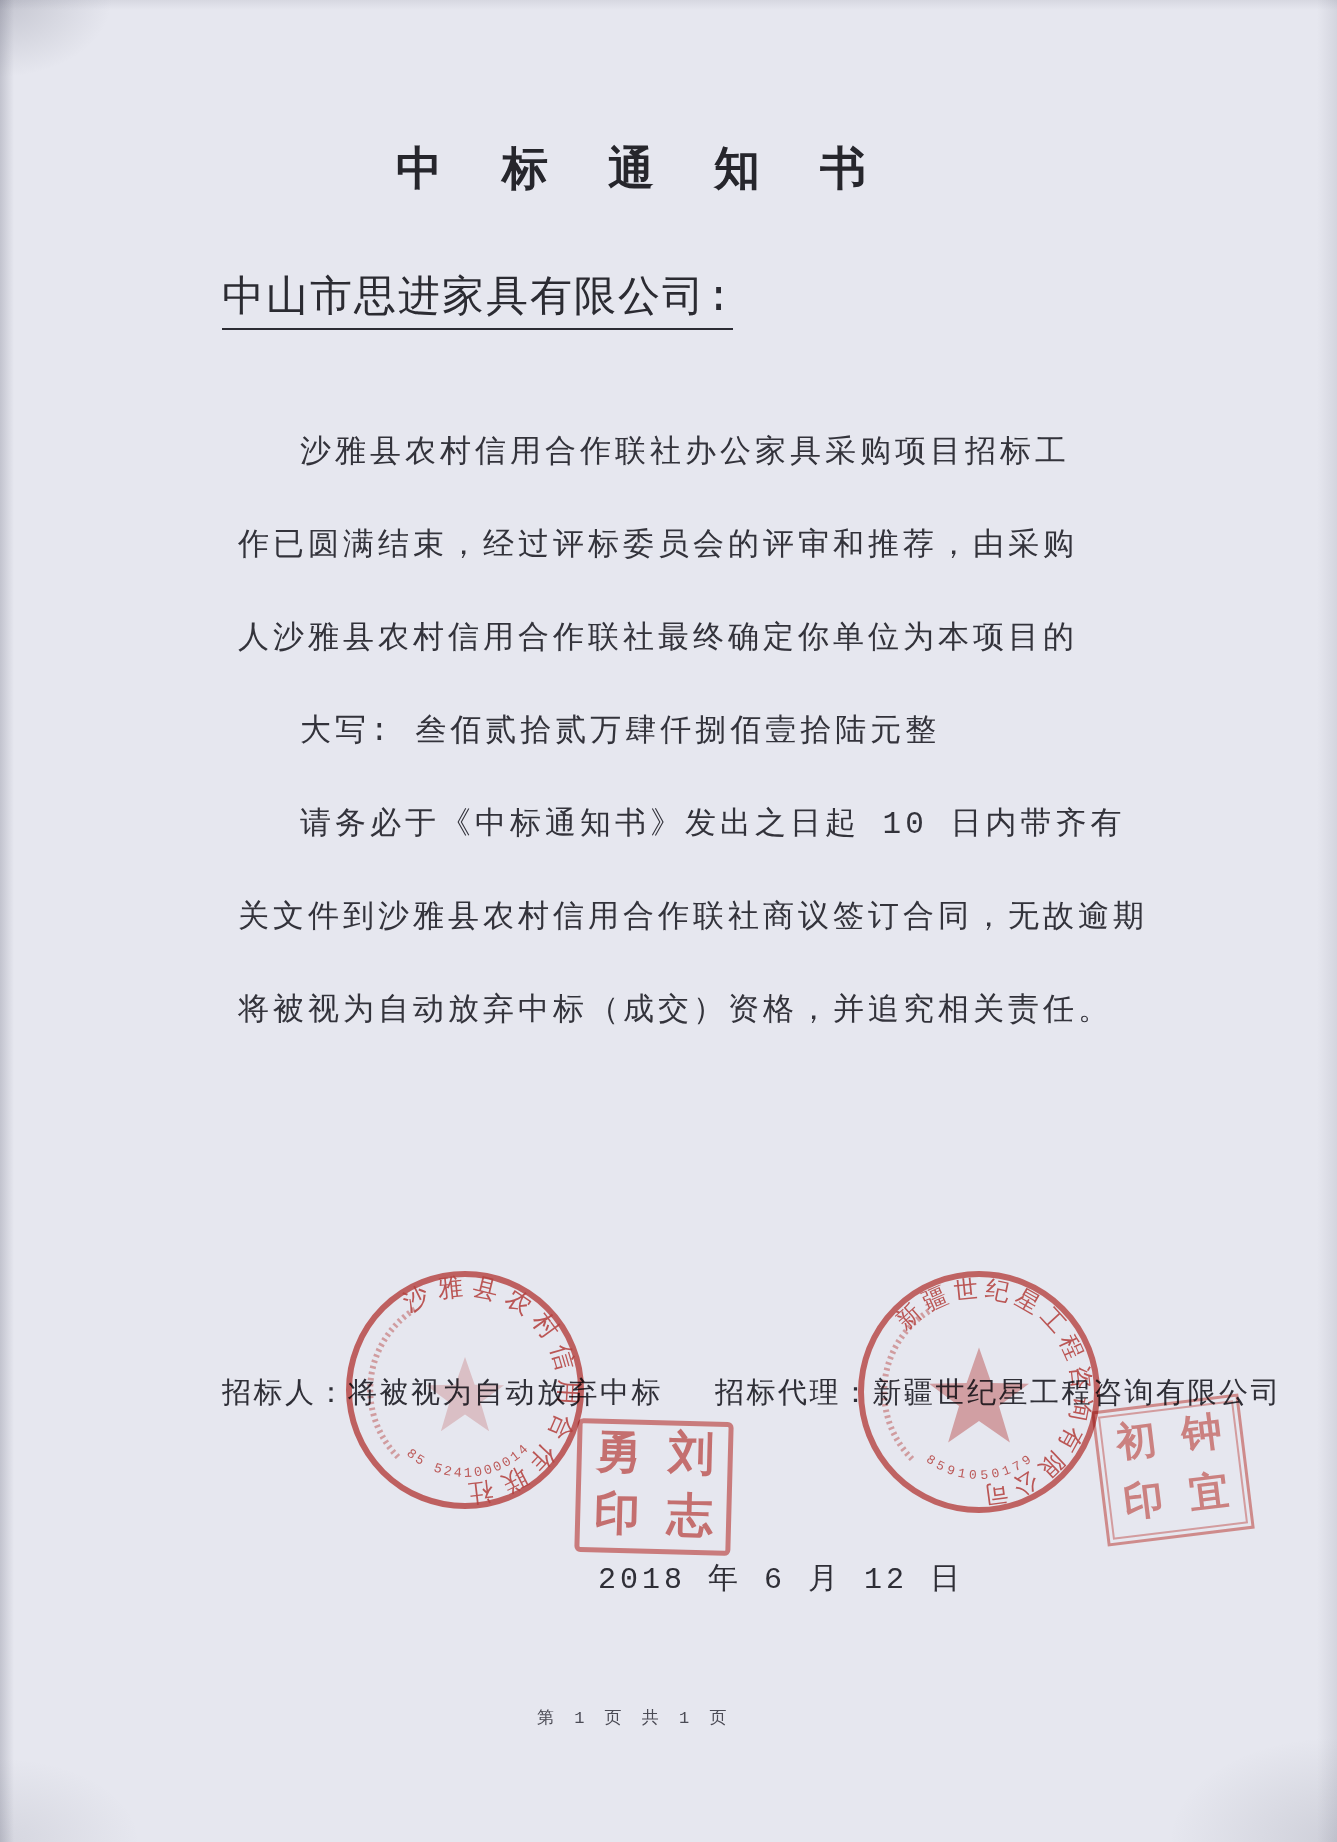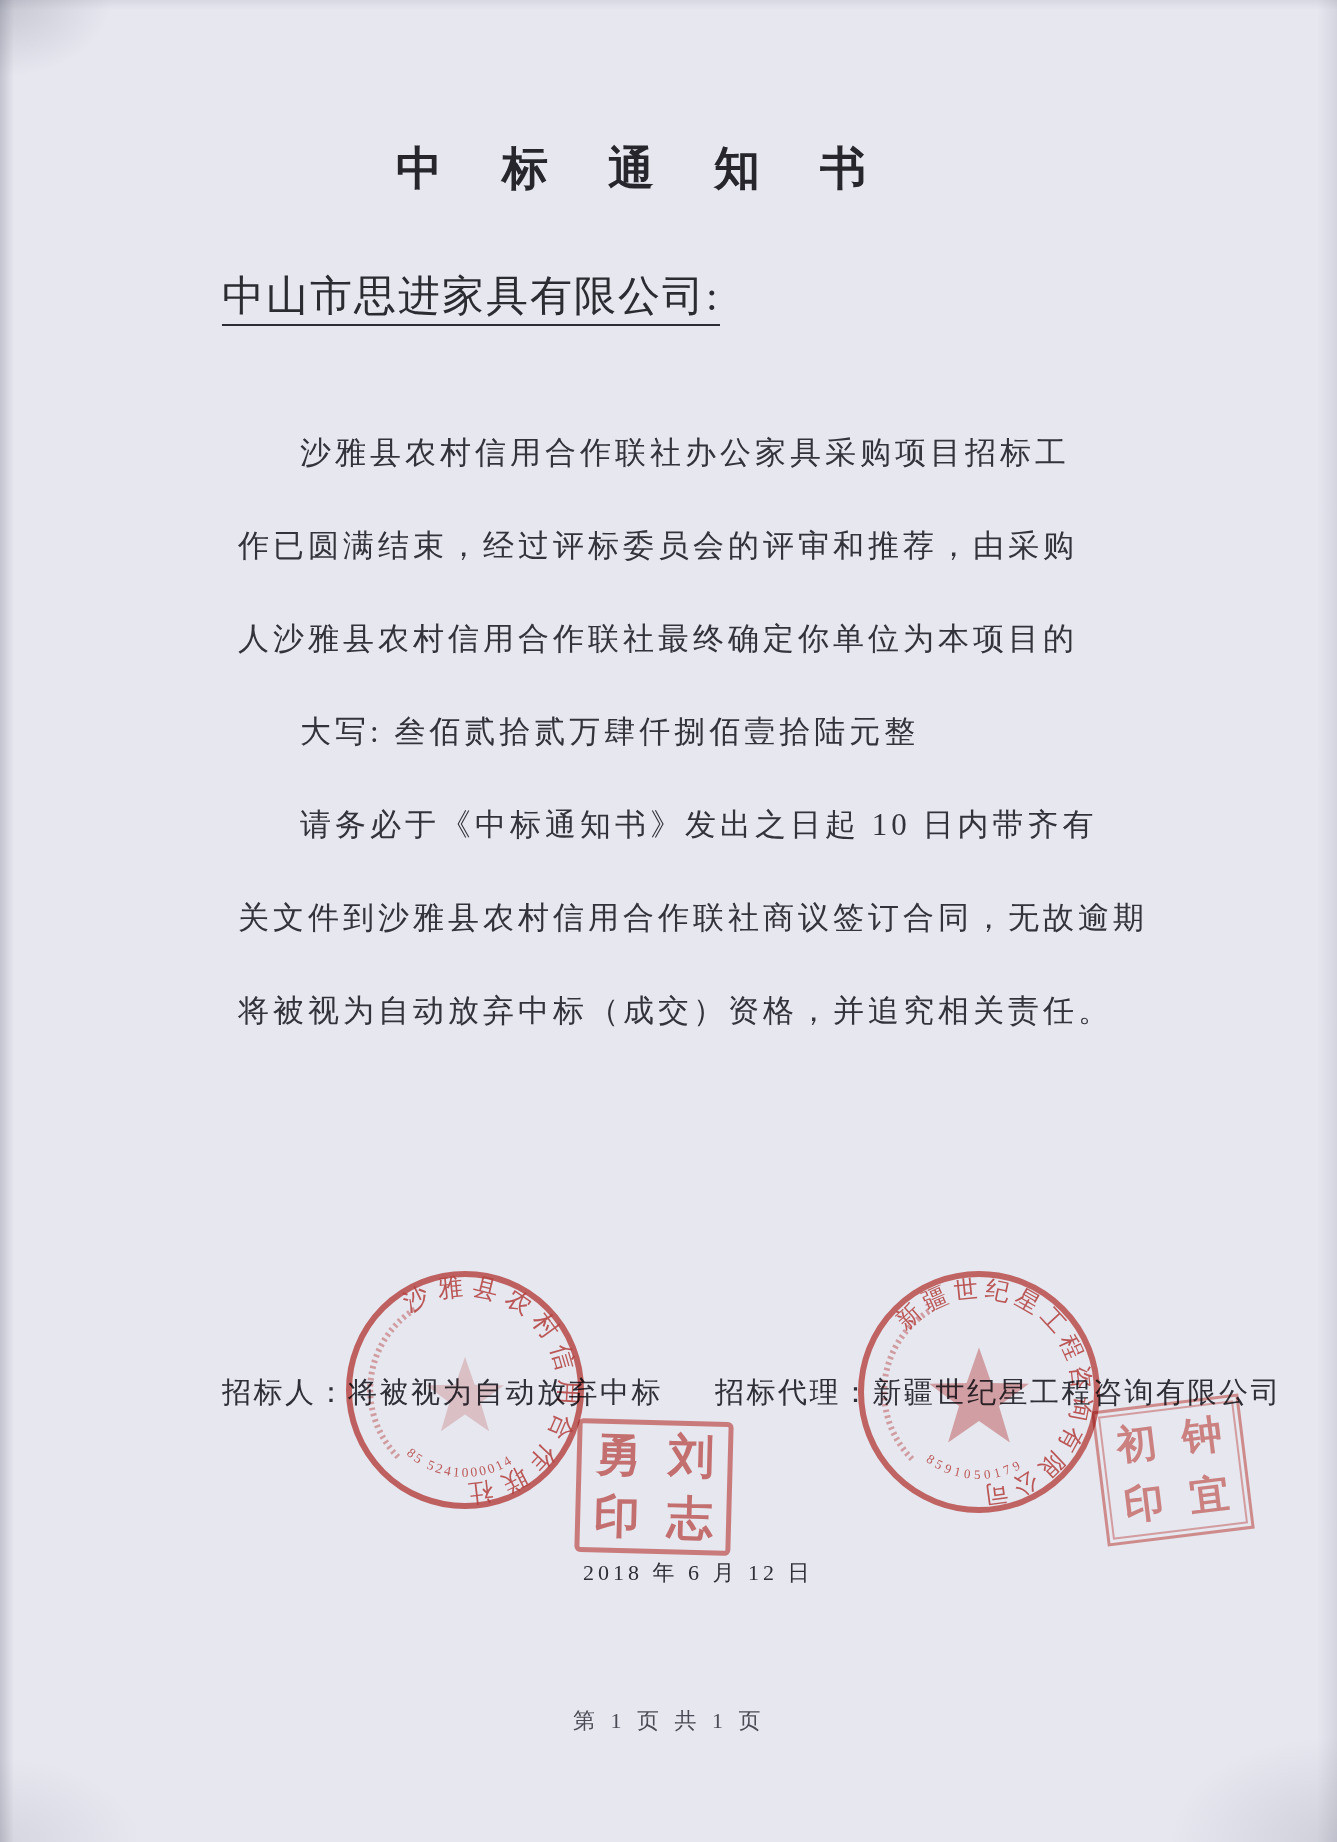--- a/index.html
+++ b/index.html
@@ -1,19 +1,19 @@
 <!DOCTYPE html>
 <html><head>
 <meta charset="utf-8">
 <style>
   html,body{margin:0;padding:0;background:#caccd6;}
   .paper{
     position:relative;
     width:1337px;height:1842px;
-    font-family:Liberation Serif, serif;
+    font-family:Liberation Mono, monospace;
     color:#2b2b32;
     overflow:hidden;
     background:
       linear-gradient(90deg, rgba(80,82,102,.24) 0, rgba(80,82,102,0) 14px),
       linear-gradient(270deg, rgba(80,82,102,.12) 0, rgba(80,82,102,0) 20px),
       linear-gradient(180deg, rgba(80,82,102,.10) 0, rgba(80,82,102,0) 10px),
       radial-gradient(160px 110px at 0% 0%, rgba(60,62,82,.20), rgba(60,62,82,0) 70%),
       radial-gradient(240px 150px at 100% 100%, rgba(60,62,82,.14), rgba(60,62,82,0) 70%),
       radial-gradient(200px 120px at 0% 100%, rgba(60,62,82,.10), rgba(60,62,82,0) 70%),
       #e6e7ef;
@@ -33,26 +33,26 @@
     margin:16px;height:77px;line-height:77px;
     font-size:31px;letter-spacing:4px;white-space:nowrap;color:#33333b;
   }
   .bodytext p.indent{text-indent:62px;}
   .sigrow{
     position:absolute;left:222px;top:1373px;
     font-size:29px;letter-spacing:2.5px;white-space:nowrap;color:#2f2f37;
   }
   .sigrow .gap{display:inline-block;width:52px;}
   .dateline{
-    position:absolute;left:583px;top:1558px;
-    font-size:22px;letter-spacing:4px;white-space:nowrap;color:#2f2f37;
+    position:absolute;left:598px;top:1558px;
+    font-size:30px;letter-spacing:4px;white-space:nowrap;color:#2f2f37;
   }
   .pagefooter{
-    position:absolute;left:573px;top:1706px;
-    font-size:22px;letter-spacing:5px;color:#4b4b55;white-space:nowrap;
+    position:absolute;left:537px;top:1706px;
+    font-size:17px;letter-spacing:5px;color:#4b4b55;white-space:nowrap;
   }
   .stamp{position:absolute;mix-blend-mode:multiply;}
   .round-stamp text{fill:#c94944;}
   .sq{
     display:grid;grid-template-columns:1fr 1fr;align-items:center;justify-items:center;
     font-weight:bold;
   }
   .sq-mid{
     left:576px;top:1420px;width:146px;height:124px;
     border:5px solid rgba(210,90,84,.72);border-radius:6px;

